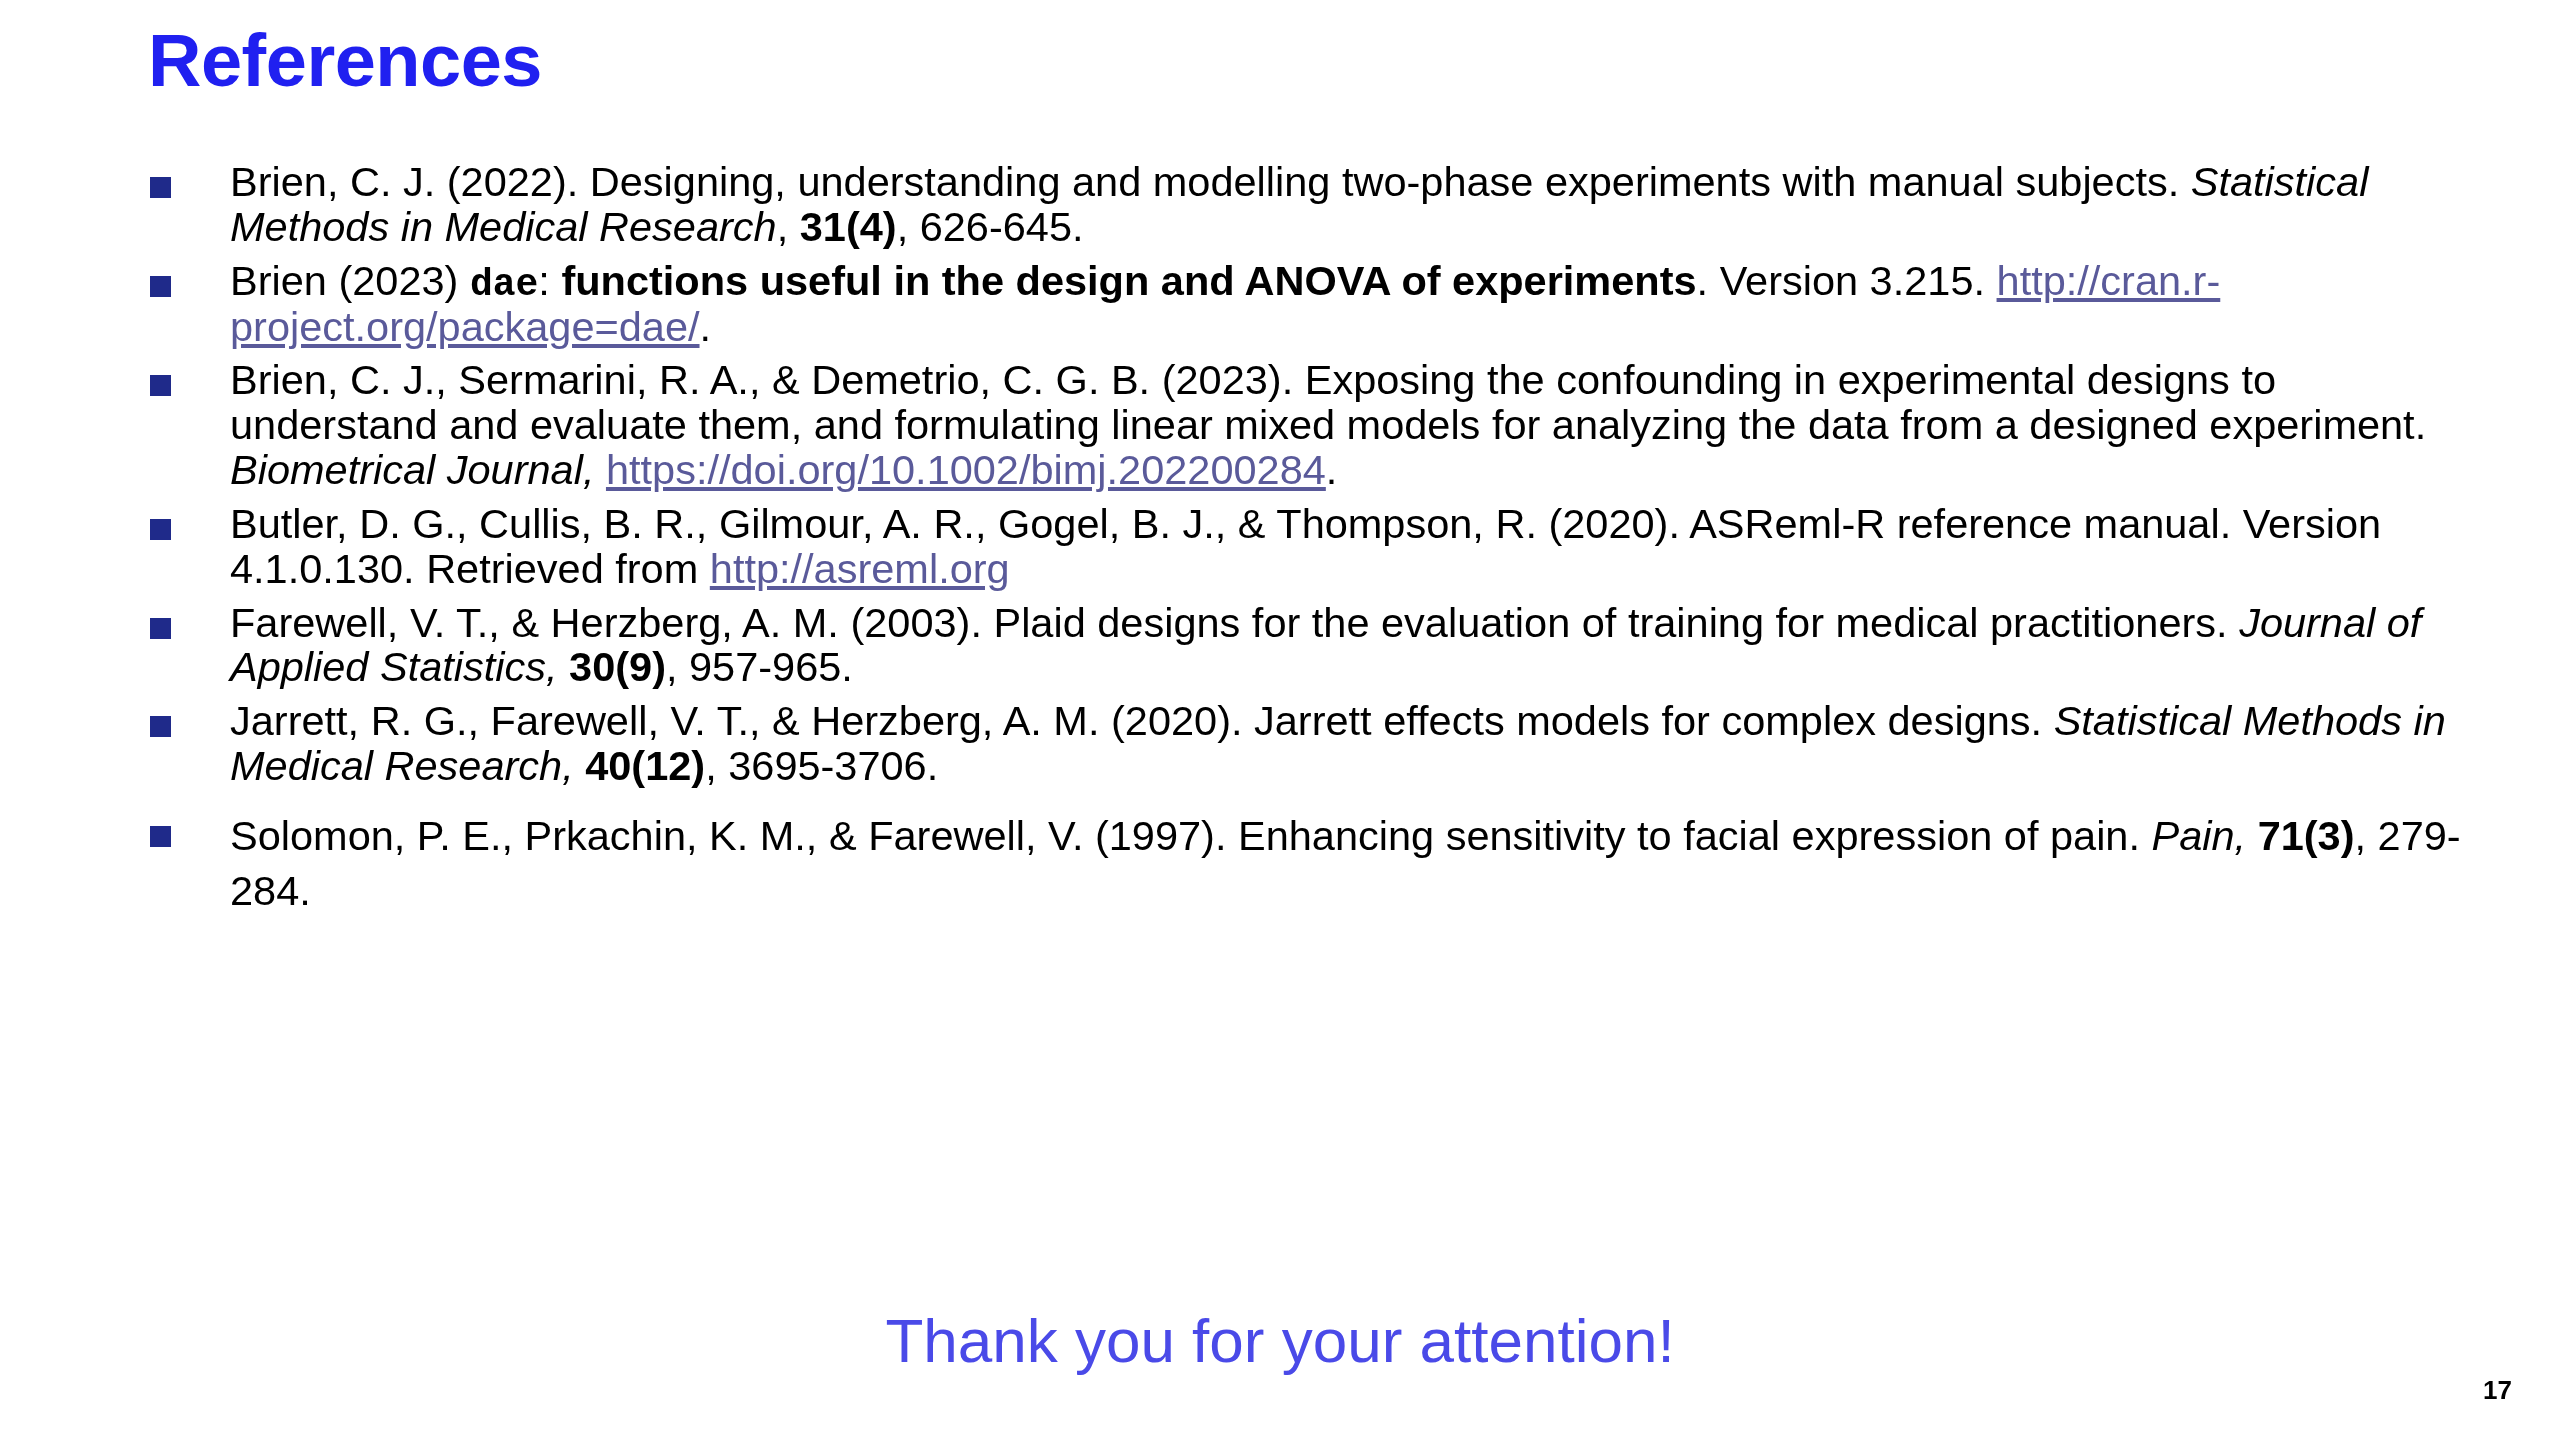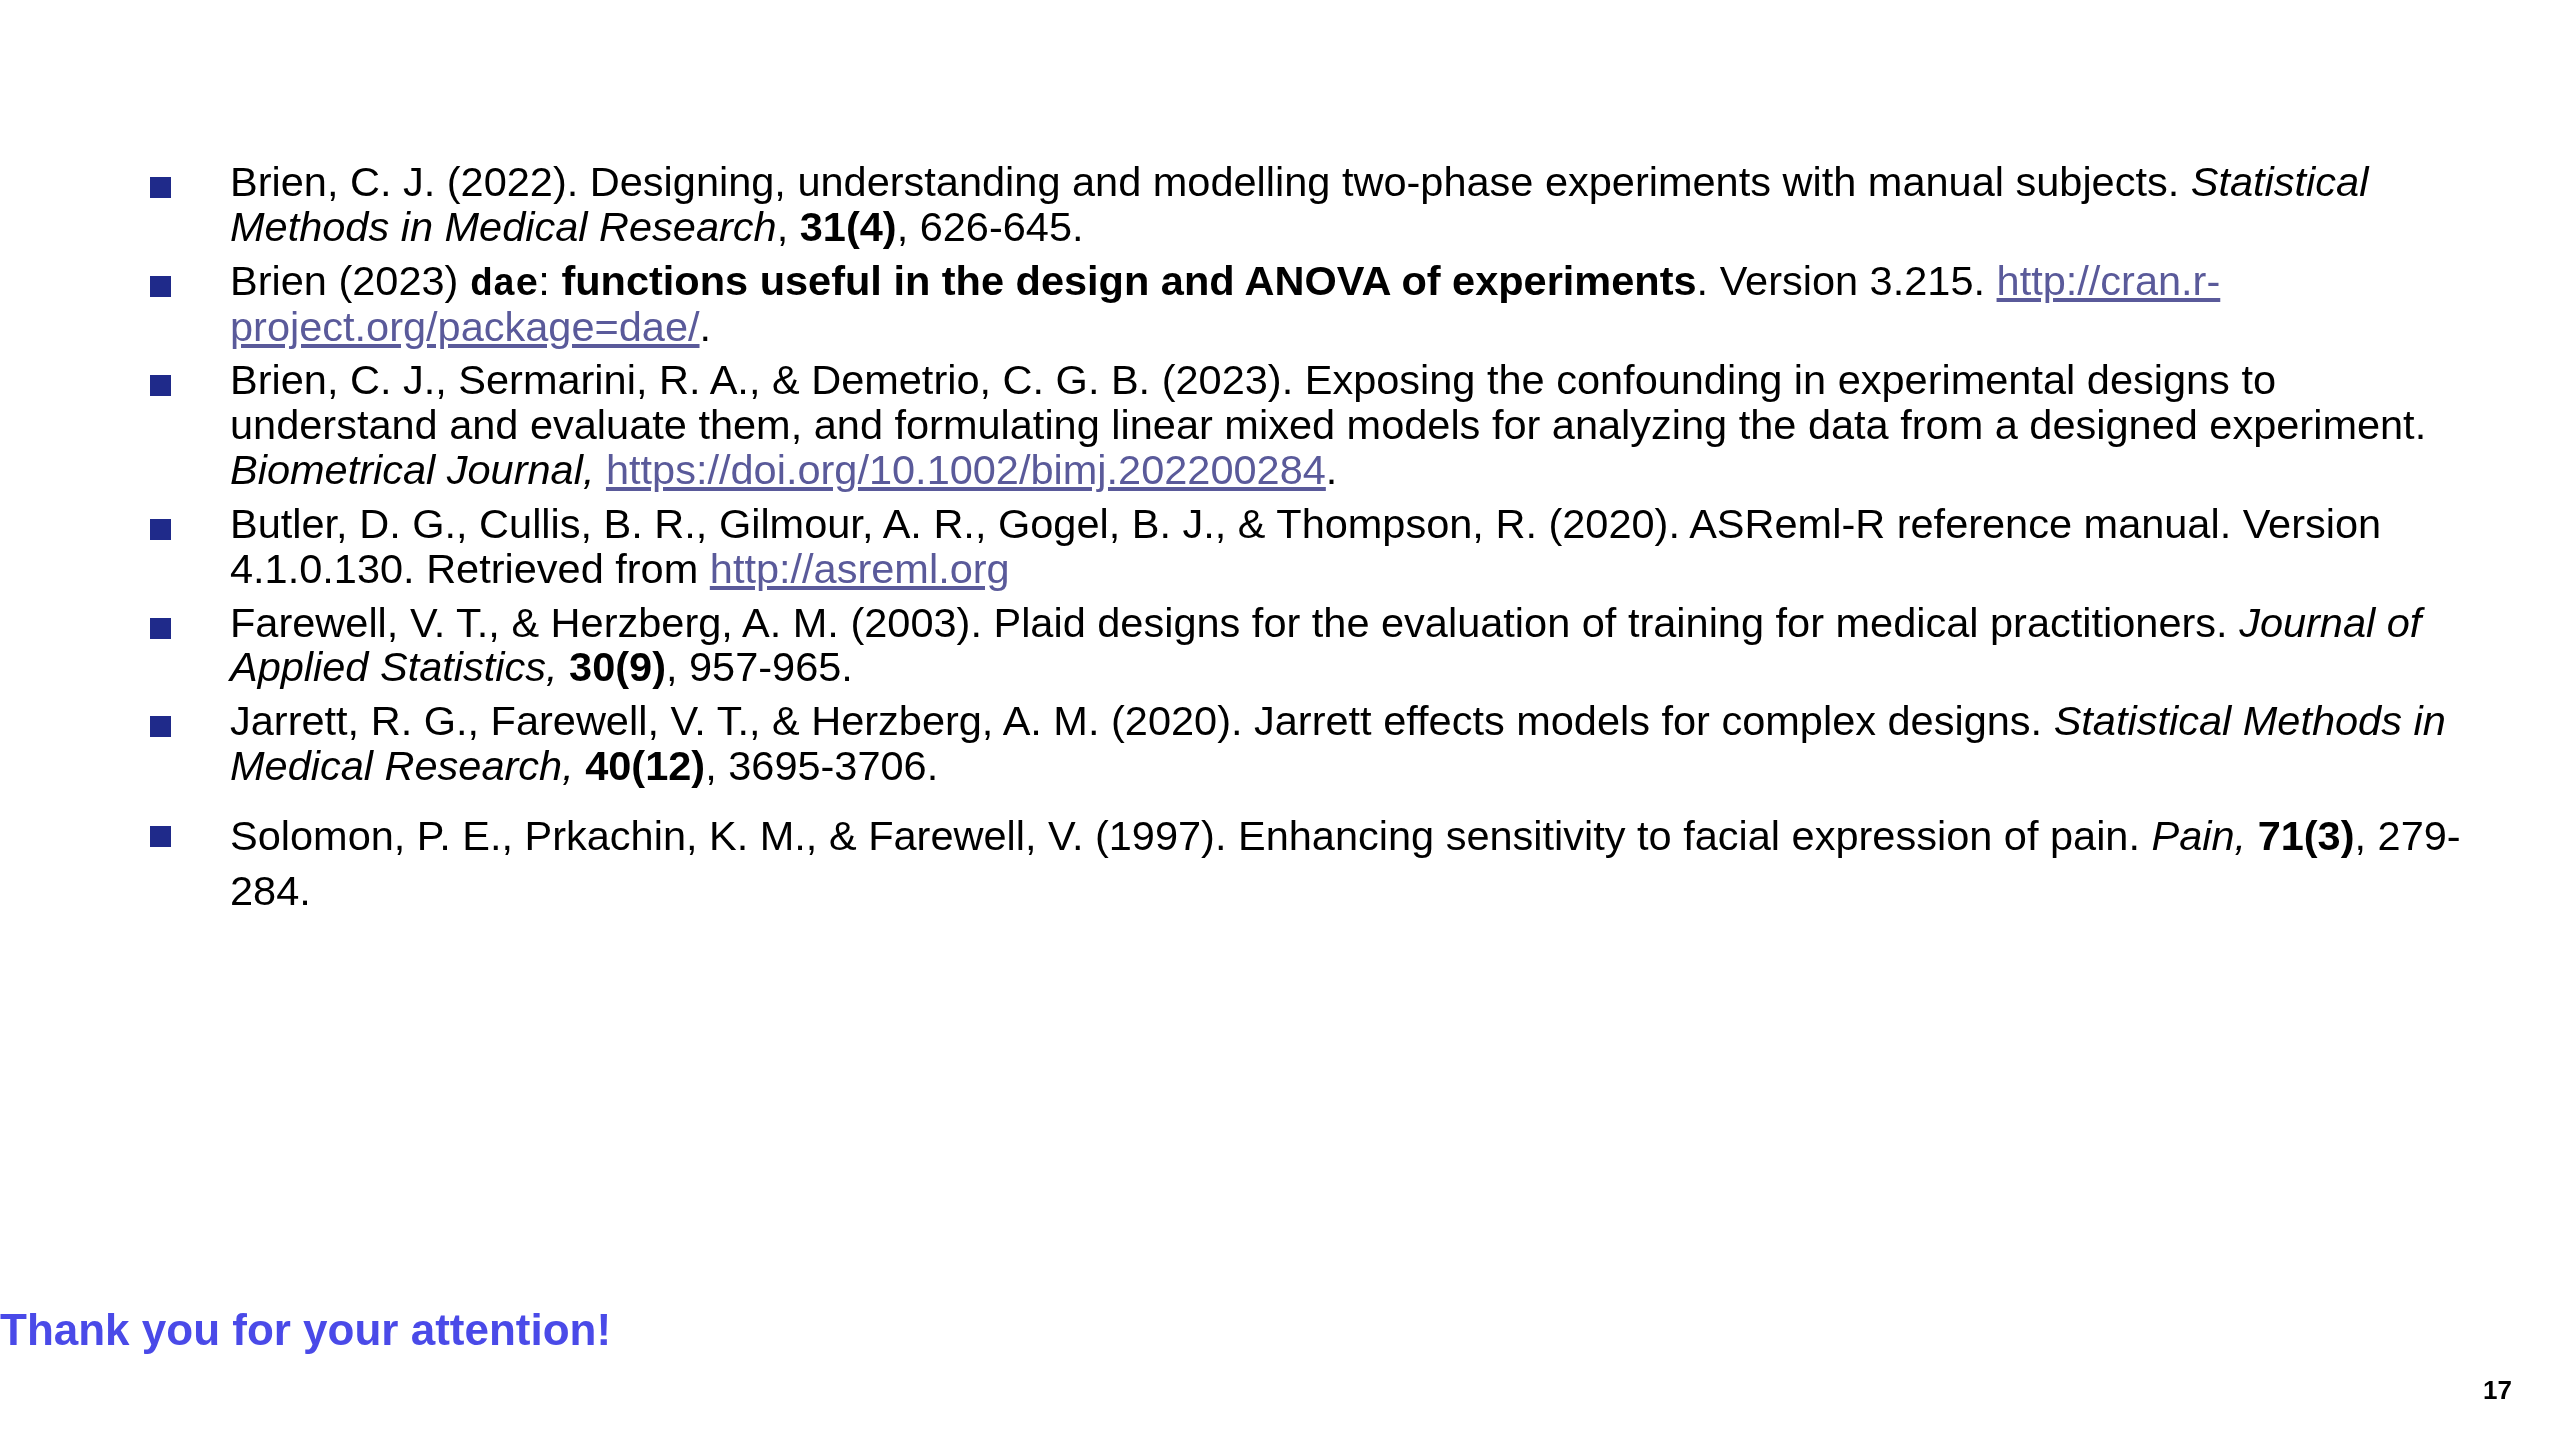--- a/index.html
+++ b/index.html
@@ -61,39 +61,40 @@
   .mono { font-family: "Liberation Mono", monospace; font-size: 38px; }
   .lnk {
     color: #5a5a9a;
     text-decoration: underline;
   }
   .thanks {
     position: absolute;
     left: 0;
     right: 0;
     top: 1305px;
-    font-size: 44px;
+    text-align: center;
+    font-size: 62px;
     color: #4a4ae8;
-    font-weight: bold;
   }
   .page-num {
     position: absolute;
     right: 48px;
     top: 1375px;
     font-size: 26px;
     font-weight: bold;
     color: #000000;
     margin-left: 15px;
   }
 </style>
 </head>
 <body>
 
 <div class="slide">
 
+  <div class="slide-title">References</div>
 
   <div class="ref-list">
 
     <div class="ref-item">
       <span class="bullet"></span>
       <span>Brien, C. J. (2022). </span><span>Designing, understanding and modelling two-phase experiments with manual subjects. </span><span class="it">Statistical Methods in Medical Research</span><span>, </span><span class="bd">31(4)</span><span>, 626-645.</span>
     </div>
 
     <div class="ref-item">
       <span class="bullet"></span>

